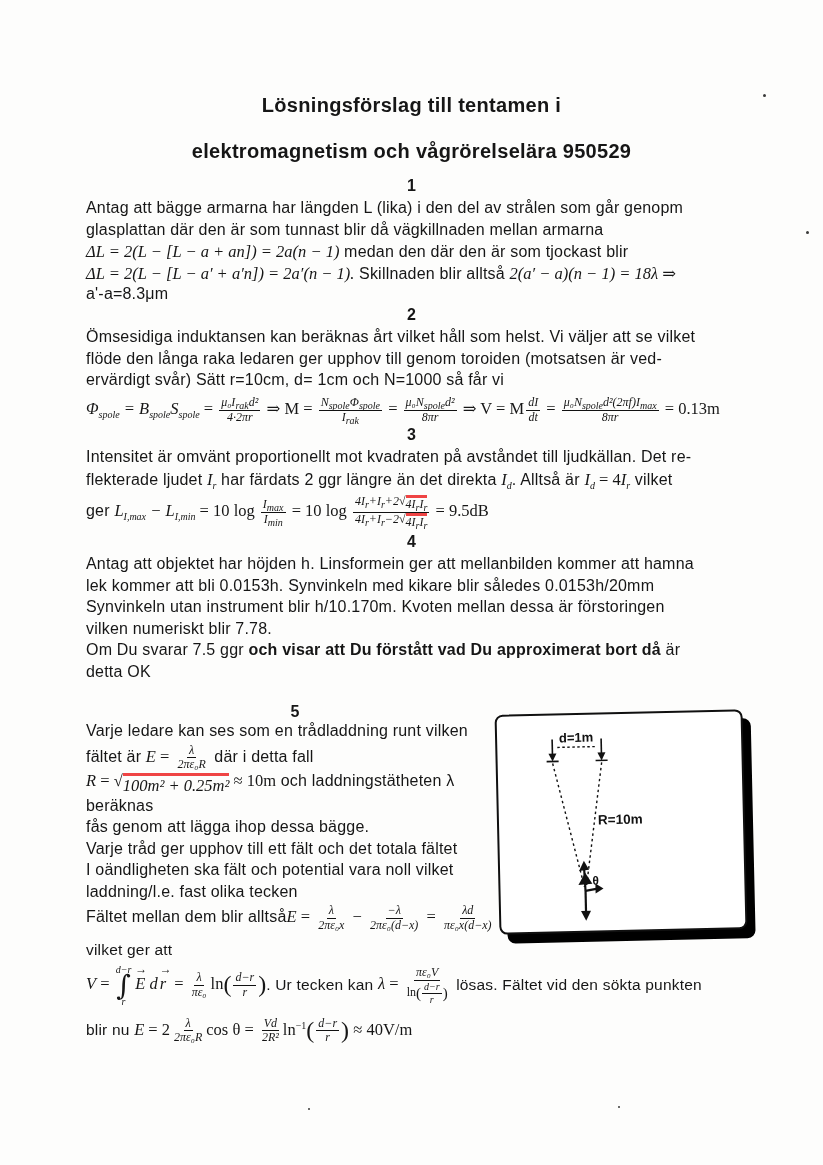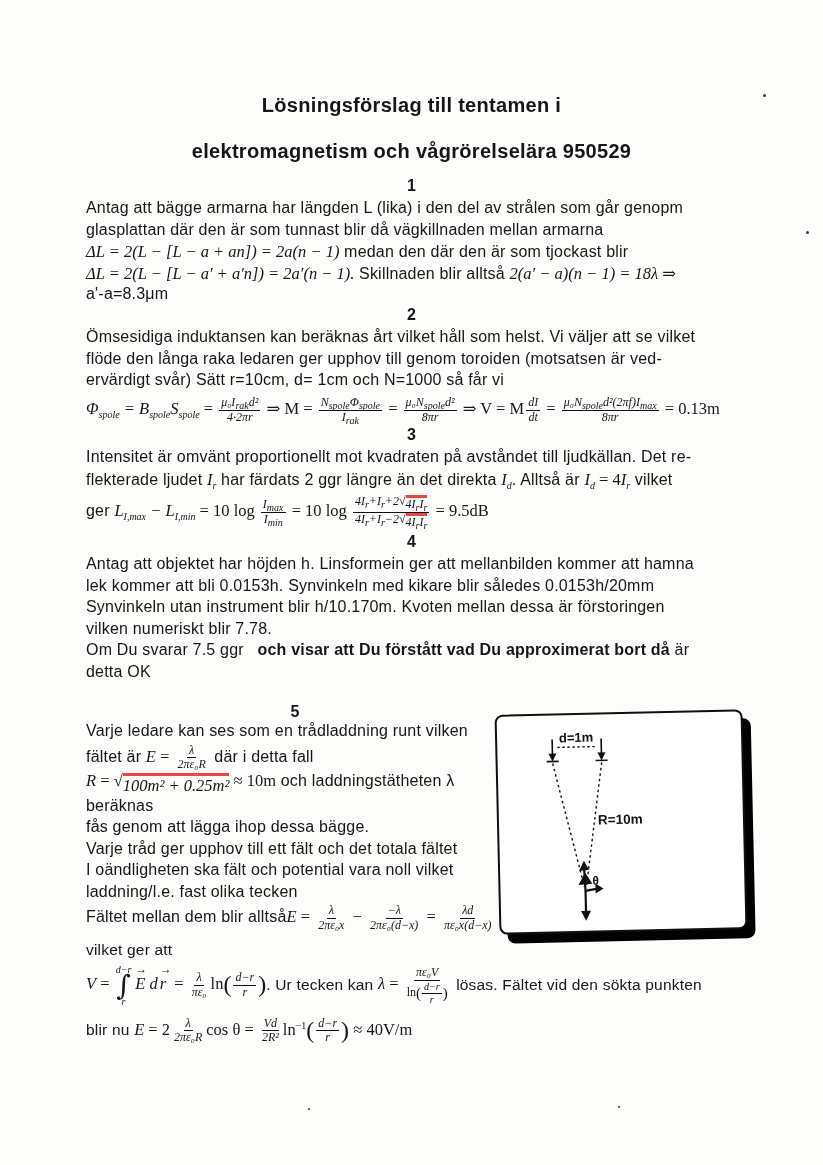--- a/index.html
+++ b/index.html
@@ -3,21 +3,21 @@
 <meta charset="utf-8">
 <style>
   html,body{margin:0;padding:0;background:#e8e8e8;}
   .page{position:relative;width:823px;height:1165px;background:#fdfdfc;overflow:hidden;
         font-family:"Liberation Sans","DejaVu Sans",sans-serif;color:#161616;}
   .ttl{position:absolute;left:0;width:100%;text-align:center;font-weight:bold;
        font-size:20px;letter-spacing:.3px;white-space:nowrap;}
   .secnum{position:absolute;left:0;width:100%;text-align:center;font-weight:bold;font-size:16px;}
   .block{position:absolute;left:86px;width:680px;font-size:16px;letter-spacing:.2px;}
   .line{height:21.5px;white-space:nowrap;}
-  .b{font-weight:bold;margin-left:9px;}
+  .b{font-weight:bold;}
   .m{font-family:"Liberation Serif","DejaVu Serif",serif;font-style:italic;font-size:16.5px;letter-spacing:0;}
   .up{font-style:normal;}
   sub{font-size:10px;line-height:0;}
   sup{font-size:10px;line-height:0;font-style:normal;}
   .frac{display:inline-flex;flex-direction:column;align-items:center;vertical-align:middle;
         line-height:1.15;font-size:12px;margin:0 2px;text-align:center;}
   .frac .num{border-bottom:1px solid #111;padding:0 2px;white-space:nowrap;}
   .frac .den{padding:0 2px;white-space:nowrap;}
   .frac sub{font-size:10px;}
   .frac .frac{font-size:10px;margin:0 1px;}

